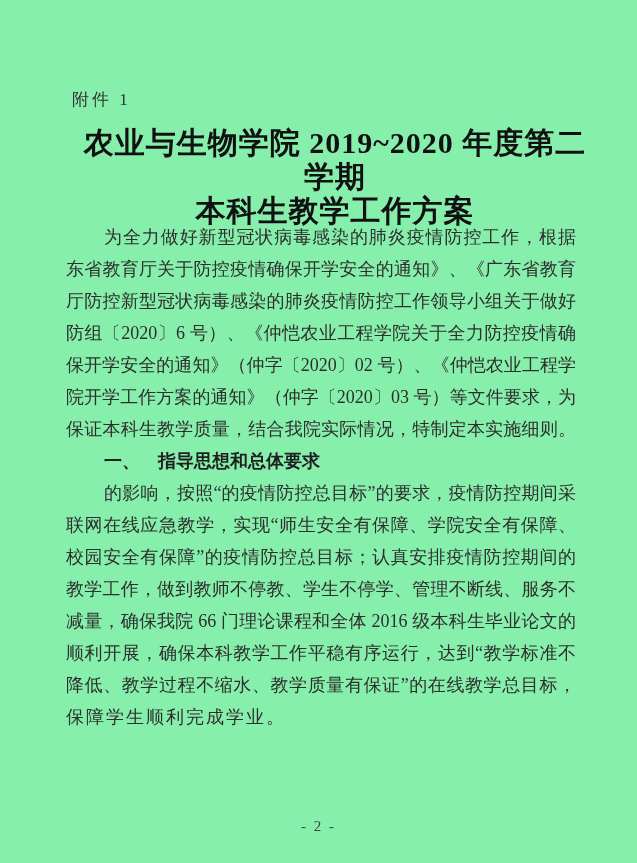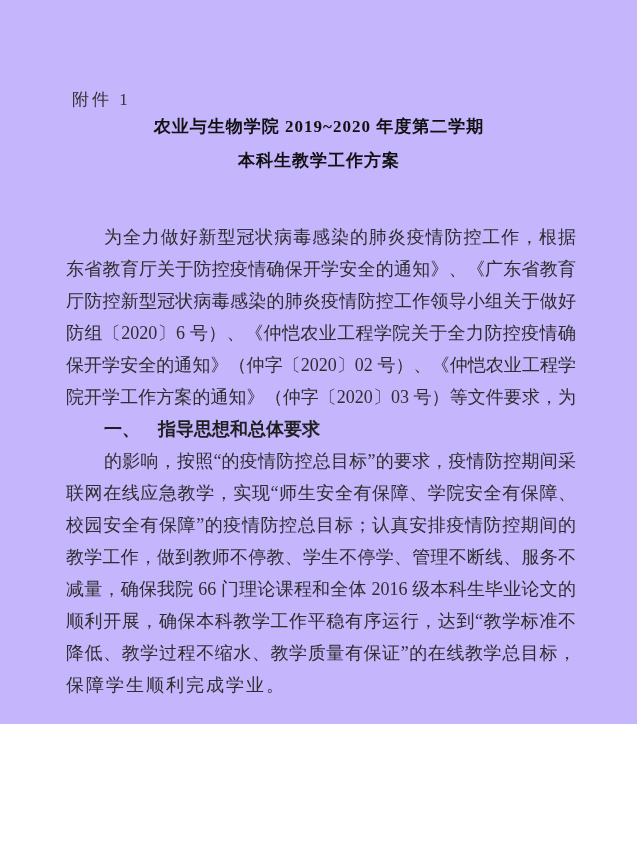--- a/index.html
+++ b/index.html
@@ -1,40 +1,40 @@
 <!DOCTYPE html>
 <html><head>
 <meta charset="utf-8">
 <style>
   html, body { margin: 0; padding: 0; background: #ffffff; }
   .page {
     position: relative;
     width: 637px;
-    height: 724px;
-    background: #c4b5fd;
+    height: 863px;
+    background: #86efac;
     font-family: "Liberation Serif", "DejaVu Serif", serif;
     color: #2b2b2b;
     overflow: hidden;
   }
   .attachment {
     position: absolute;
     left: 72px;
     top: 88px;
     font-size: 17px;
     letter-spacing: 3px;
     color: #333333;
   }
   .title {
     position: absolute;
     left: 62px;
     top: 110px;
     width: 514px;
-    margin: 0;
+    margin: 16px;
     text-align: center;
-    font-size: 17px;
+    font-size: 30px;
     font-weight: bold;
     line-height: 34px;
     color: #111111;
     letter-spacing: 1px;
   }
   .title .tline { display: block; }
   .doc-body {
     position: absolute;
     left: 66px;
     top: 221px;
@@ -88,20 +88,21 @@
   </h1>
 
   <div class="doc-body">
     <div class="para para1">
         <div class="pline">为全力做好新型冠状病毒感染的肺炎疫情防控工作，根据《广</div>
         <div class="pline">东省教育厅关于防控疫情确保开学安全的通知》、《广东省教育</div>
         <div class="pline">厅防控新型冠状病毒感染的肺炎疫情防控工作领导小组关于做好</div>
         <div class="pline">防组〔2020〕6 号）、《仲恺农业工程学院关于全力防控疫情确</div>
         <div class="pline">保开学安全的通知》（仲字〔2020〕02 号）、《仲恺农业工程学</div>
         <div class="pline">院开学工作方案的通知》（仲字〔2020〕03 号）等文件要求，为</div>
+        <div class="pline">保证本科生教学质量，结合我院实际情况，特制定本实施细则。</div>
       </div>
 
     <div class="heading">一、　指导思想和总体要求</div>
 
     <div class="para para2">
         <div class="pline">的影响，按照“的疫情防控总目标”的要求，疫情防控期间采取互</div>
         <div class="pline">联网在线应急教学，实现“师生安全有保障、学院安全有保障、</div>
         <div class="pline">校园安全有保障”的疫情防控总目标；认真安排疫情防控期间的</div>
         <div class="pline">教学工作，做到教师不停教、学生不停学、管理不断线、服务不</div>
         <div class="pline">减量，确保我院 66 门理论课程和全体 2016 级本科生毕业论文的</div>

